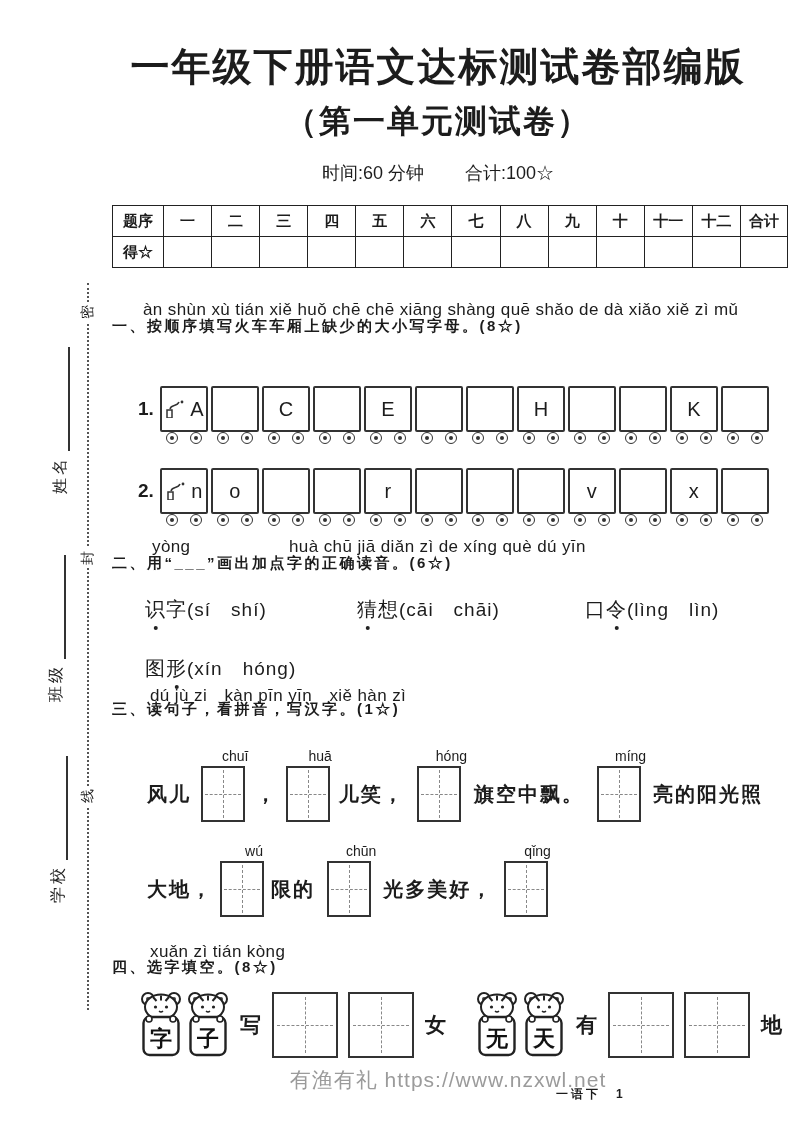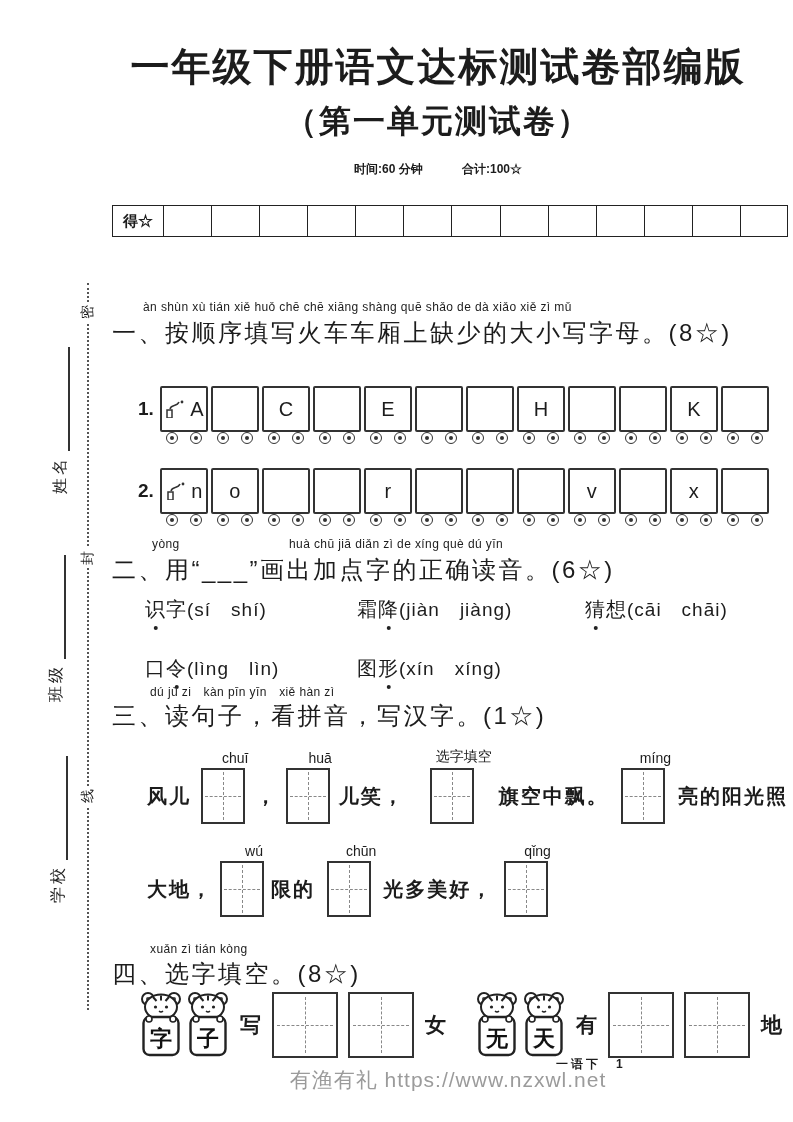--- a/index.html
+++ b/index.html
@@ -11,31 +11,31 @@
   
   .seal-line{position:absolute;left:87px;top:283px;height:727px;border-left:2px dotted #555;}
   .seal-char{position:absolute;left:88px;transform:translate(-50%,-50%) rotate(-90deg);
     background:#fff;font-size:14px;padding:2px 3px;z-index:2;}
   .field-label{position:absolute;transform-origin:0 0;transform:rotate(-90deg);
     display:flex;align-items:center;font-size:16px;letter-spacing:3px;white-space:nowrap;color:#222;}
   .field-line{display:inline-block;width:104px;height:1.1em;border-bottom:2px solid #333;margin-left:5px;}
   
   .title{left:100px;top:40px;width:676px;text-align:center;font-size:39px;font-weight:800;letter-spacing:2px;}
   .subtitle{left:100px;top:100px;width:676px;text-align:center;font-size:32px;font-weight:800;letter-spacing:2px;}
-  .info-line{left:100px;top:161px;width:676px;text-align:center;font-size:12px;font-weight:700;}
+  .info-line{left:100px;top:161px;width:676px;text-align:center;font-size:18px;font-weight:400;}
   .info-line span{margin:0 18px;}
   
   .score-table{left:112px;top:205px;}
   table{border-collapse:collapse;table-layout:fixed;width:676px;}
   td{border:1.7px solid #222;height:30px;text-align:center;font-size:15px;font-weight:600;padding:0;}
   td:first-child{width:50px;}
   td:last-child{width:46px;}
   
-  .pinyin{font-size:12px;letter-spacing:0.4px;color:#1c1c1c;white-space:nowrap;}
-  .qtext{font-size:24px;font-weight:400;letter-spacing:2.5px;white-space:nowrap;}
+  .pinyin{font-size:17px;letter-spacing:0.4px;color:#1c1c1c;white-space:nowrap;}
+  .qtext{font-size:15px;font-weight:700;letter-spacing:2.5px;white-space:nowrap;}
   
   .train-row{position:absolute;display:flex;align-items:flex-start;}
   .train-num{font-size:19px;font-weight:600;margin:12px 6px 0 0;}
   .car-unit{display:flex;flex-direction:column;margin-right:3px;}
   .car{width:44px;height:42px;border:2px solid #333;border-radius:2px;background:#fff;
     display:flex;align-items:center;justify-content:center;position:relative;}
   .car-letter{font-size:20px;}
   .wheels{display:flex;justify-content:space-between;padding:0 6px;margin-top:0px;}
   .wheel{width:10px;height:10px;border:1.6px solid #333;border-radius:50%;position:relative;background:#fff;}
   .wheel::after{content:"";position:absolute;inset:3px;background:#333;border-radius:50%;}
@@ -57,21 +57,21 @@
   
   .q4-row{position:absolute;display:flex;align-items:center;}
   .q4group{display:flex;align-items:center;}
   .q4group + .q4group{margin-left:24px;}
   .tiger{margin-right:5px;display:flex;}
   .q4txt{font-size:21px;font-weight:700;margin:0 6px;}
   .q4box{width:62px;height:62px;border:2px solid #333;position:relative;background:#fff;margin:0 5px;}
   .q4box::before{content:"";position:absolute;left:50%;top:3px;bottom:3px;border-left:1.5px dashed #888;}
   .q4box::after{content:"";position:absolute;top:50%;left:3px;right:3px;border-top:1.5px dashed #888;}
   
-  .footer-page{left:556px;top:1056px;font-size:12px;font-weight:700;letter-spacing:3px;}
+  .footer-page{left:556px;top:1086px;font-size:12px;font-weight:700;letter-spacing:3px;}
   .watermark{left:100px;top:1066px;width:696px;text-align:center;font-size:21px;color:#9b9b9b;letter-spacing:1px;}
 </style>
 </head>
 <body>
 
 <div>
 
   <div class="seal-line"></div>
   <span class="seal-char" style="top:312px">密</span>
   <span class="seal-char" style="top:558px">封</span>
@@ -93,20 +93,36 @@
   <div class="abs title">一年级下册语文达标测试卷部编版</div>
   <div class="abs subtitle">（第一单元测试卷）</div>
   <div class="abs info-line">
     <span>时间:60 分钟</span>
     <span>合计:100☆</span>
   </div>
 
   <div class="abs score-table">
     <table>
       <tbody>
+          <tr id="score-head">
+            <td>题序</td>
+            <td>一</td>
+            <td>二</td>
+            <td>三</td>
+            <td>四</td>
+            <td>五</td>
+            <td>六</td>
+            <td>七</td>
+            <td>八</td>
+            <td>九</td>
+            <td>十</td>
+            <td>十一</td>
+            <td>十二</td>
+            <td>合计</td>
+          </tr>
       <tr id="score-body">
             <td>得☆</td>
             <td></td>
             <td></td>
             <td></td>
             <td></td>
             <td></td>
             <td></td>
             <td></td>
             <td></td>
@@ -355,42 +371,41 @@
           </div>
         </div>
       </div>
     </div>
 
   <span class="abs pinyin" style="left:152px;top:537px">yòng</span>
   <span class="abs pinyin" style="left:289px;top:537px">huà chū jiā diǎn zì de xíng què dú yīn</span>
   <div class="abs qtext" style="left:112px;top:554px">二、用“___”画出加点字的正确读音。(6☆)</div>
   <div class="abs q2-grid" style="left:145px;top:596px;width:636px" id="q2items">
       <div class="q2item"><span class="word"><span class="ch dot">识</span><span class="ch">字</span></span><span class="opts">(sí　shí)</span></div>
-      <div class="q2item"><span class="word"><span class="ch">霜</span><span class="ch dot">降</span></span><span class="opts">(jiàn　jiàng)</span></div>
       <div class="q2item"><span class="word"><span class="ch dot">猜</span><span class="ch">想</span></span><span class="opts">(cāi　chāi)</span></div>
       <div class="q2item"><span class="word"><span class="ch">口</span><span class="ch dot">令</span></span><span class="opts">(lìng　lìn)</span></div>
-      <div class="q2item"><span class="word"><span class="ch">图</span><span class="ch dot">形</span></span><span class="opts">(xín　xíng)</span></div>
+      <div class="q2item"><span class="word"><span class="ch">图</span><span class="ch dot">形</span></span><span class="opts">(xín　hóng)</span></div>
     </div>
 
   <div class="abs pinyin" style="left:150px;top:684px">dú jù zi　kàn pīn yīn　xiě hàn zì</div>
   <div class="abs qtext" style="left:112px;top:700px">三、读句子，看拼音，写汉字。(1☆)</div>
   <div class="q3-line" style="left:145px;top:748px">
       <span class="seg">风儿</span>
       <div class="boxwrap">
         <span class="pin">chuī</span>
         <div class="hzbox"></div>
       </div>
       <span class="seg">，</span>
       <div class="boxwrap">
         <span class="pin">huā</span>
         <div class="hzbox"></div>
       </div>
       <span class="seg">儿笑，</span>
       <div class="boxwrap">
-        <span class="pin">选字填空</span>
+        <span class="pin">hóng</span>
         <div class="hzbox"></div>
       </div>
       <span class="seg">旗空中飘。</span>
       <div class="boxwrap">
         <span class="pin">míng</span>
         <div class="hzbox"></div>
       </div>
       <span class="seg">亮的阳光照</span>
     </div>
   <div class="q3-line" style="left:145px;top:843px">

